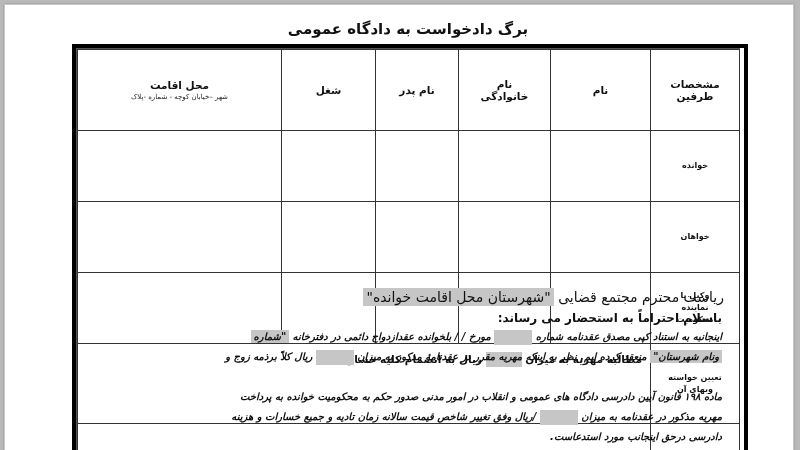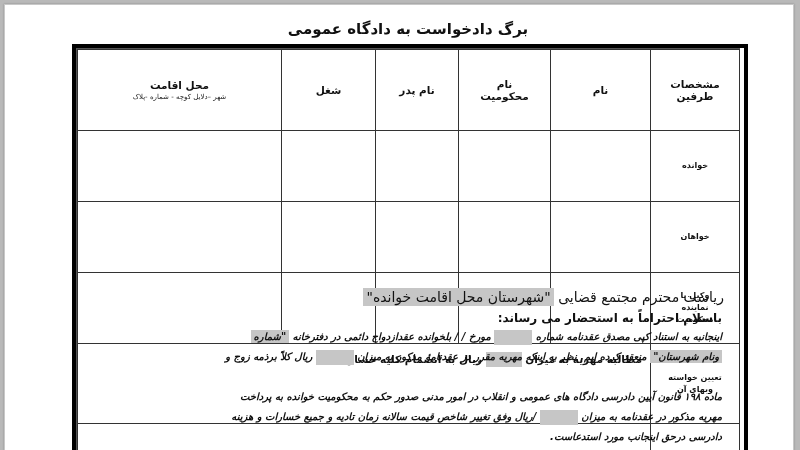--- a/index.html
+++ b/index.html
@@ -85,26 +85,26 @@
     <col style="width:100px">
     <col style="width:92px">
     <col style="width:83px">
     <col style="width:94px">
     <col style="width:204px">
   </colgroup>
   <tbody>
       <tr class="head">
     <td>مشخصات طرفین</td>
     <td>نام</td>
-    <td>نام محکومیت</td>
+    <td>نام خانوادگی</td>
     <td>نام پدر</td>
     <td>شغل</td>
     <td>
       <span>محل اقامت</span>
-      <span class="sub">شهر –دلایل کوچه - شماره -پلاک</span>
+      <span class="sub">شهر –خیابان کوچه - شماره -پلاک</span>
     </td>
   </tr>
   <tr class="party">
     <td class="lbl">خوانده</td>
     <td></td>
     <td></td>
     <td></td>
     <td></td>
     <td></td>
   </tr>

